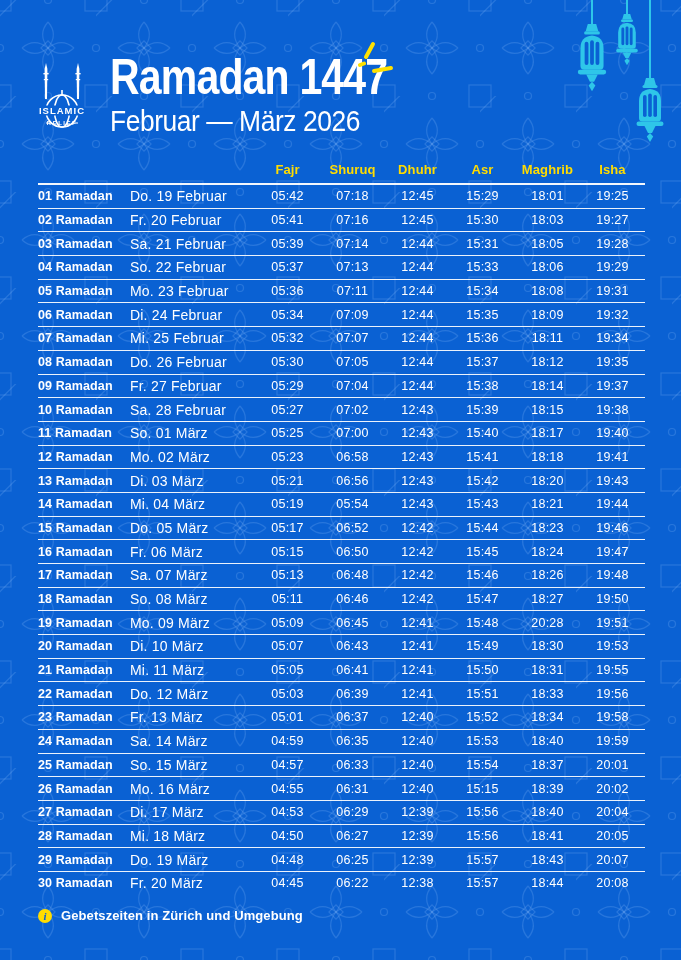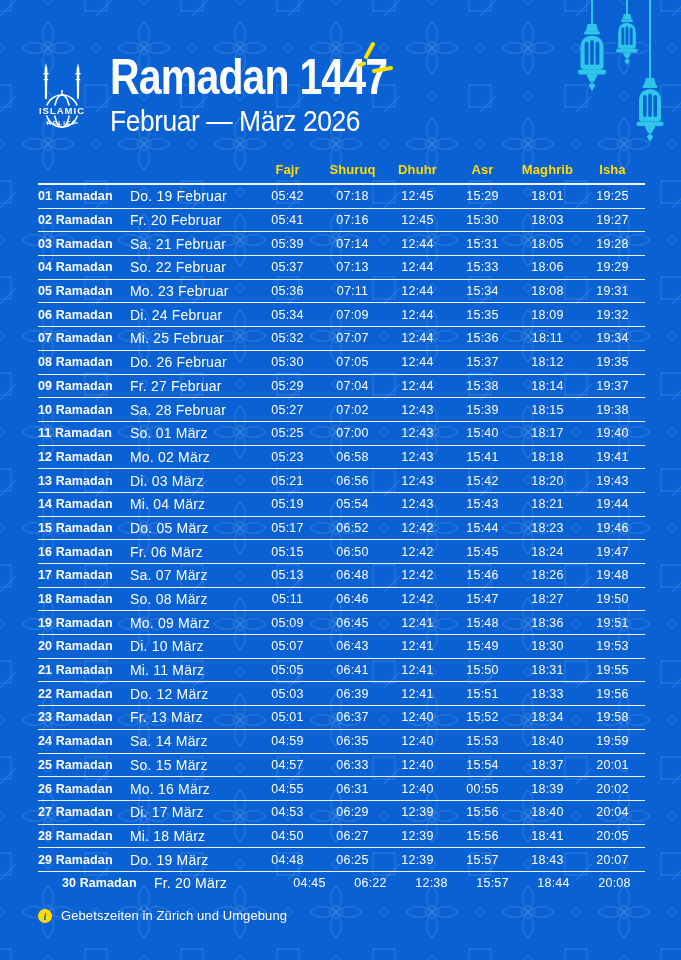--- a/index.html
+++ b/index.html
@@ -34,36 +34,36 @@
     display:grid;grid-template-columns:var(--cols);
     align-items:center;height:28px;
     border-bottom:2px solid rgba(255,255,255,.95);
   }
   .th{color:#FFDC00;font-weight:bold;font-size:13px;text-align:center;letter-spacing:.1px;}
   .row{
     display:grid;grid-template-columns:var(--cols);
     align-items:center;height:22.7px;
     border-bottom:1px solid rgba(255,255,255,.92);
   }
-  .row:last-child{border-bottom:none;margin-left:24px;}
+  .row:last-child{border-bottom:none;}
   .c{white-space:nowrap;}
   .day{font-weight:bold;font-size:12.5px;letter-spacing:.1px;}
   .date{font-size:14px;letter-spacing:.2px;}
   .time{font-size:12.5px;text-align:center;letter-spacing:.2px;}
   
   .footer{
     position:absolute;left:38px;top:908px;z-index:3;
     display:flex;align-items:center;gap:9px;
   }
   .info-dot{
     width:14px;height:14px;border-radius:50%;background:#FFDC00;
     color:#0a61d3;font-family:"Liberation Serif",serif;font-style:italic;font-weight:bold;
     font-size:11px;line-height:14px;text-align:center;flex:0 0 auto;
   }
-  .footer-text{font-size:13px;font-weight:normal;letter-spacing:.1px;text-align:right;}
+  .footer-text{font-size:13px;font-weight:bold;letter-spacing:.1px;text-align:right;}
 </style>
 </head>
 <body>
 
 <svg class="layer" width="681" height="960" aria-hidden="true">
   <defs>
     <pattern id="geo" width="96" height="96" patternUnits="userSpaceOnUse">
       <g stroke="#9CC6FF" stroke-opacity="0.20" fill="none" stroke-width="1.2">
         <g transform="translate(48,48)">
           <path d="M0,-26 C7,-18 7,-9 0,0 C-7,-9 -7,-18 0,-26"></path>
@@ -373,21 +373,21 @@
     <div class="c time">19:50</div>
   </div>
 
   <div class="row">
     <div class="c day">19 Ramadan</div>
     <div class="c date">Mo. 09 März</div>
     <div class="c time">05:09</div>
     <div class="c time">06:45</div>
     <div class="c time">12:41</div>
     <div class="c time">15:48</div>
-    <div class="c time">18:36</div>
+    <div class="c time">20:28</div>
     <div class="c time">19:51</div>
   </div>
 
   <div class="row">
     <div class="c day">20 Ramadan</div>
     <div class="c date">Di. 10 März</div>
     <div class="c time">05:07</div>
     <div class="c time">06:43</div>
     <div class="c time">12:41</div>
     <div class="c time">15:49</div>
@@ -449,21 +449,21 @@
     <div class="c time">18:37</div>
     <div class="c time">20:01</div>
   </div>
 
   <div class="row">
     <div class="c day">26 Ramadan</div>
     <div class="c date">Mo. 16 März</div>
     <div class="c time">04:55</div>
     <div class="c time">06:31</div>
     <div class="c time">12:40</div>
-    <div class="c time">00:55</div>
+    <div class="c time">15:15</div>
     <div class="c time">18:39</div>
     <div class="c time">20:02</div>
   </div>
 
   <div class="row">
     <div class="c day">27 Ramadan</div>
     <div class="c date">Di. 17 März</div>
     <div class="c time">04:53</div>
     <div class="c time">06:29</div>
     <div class="c time">12:39</div>

